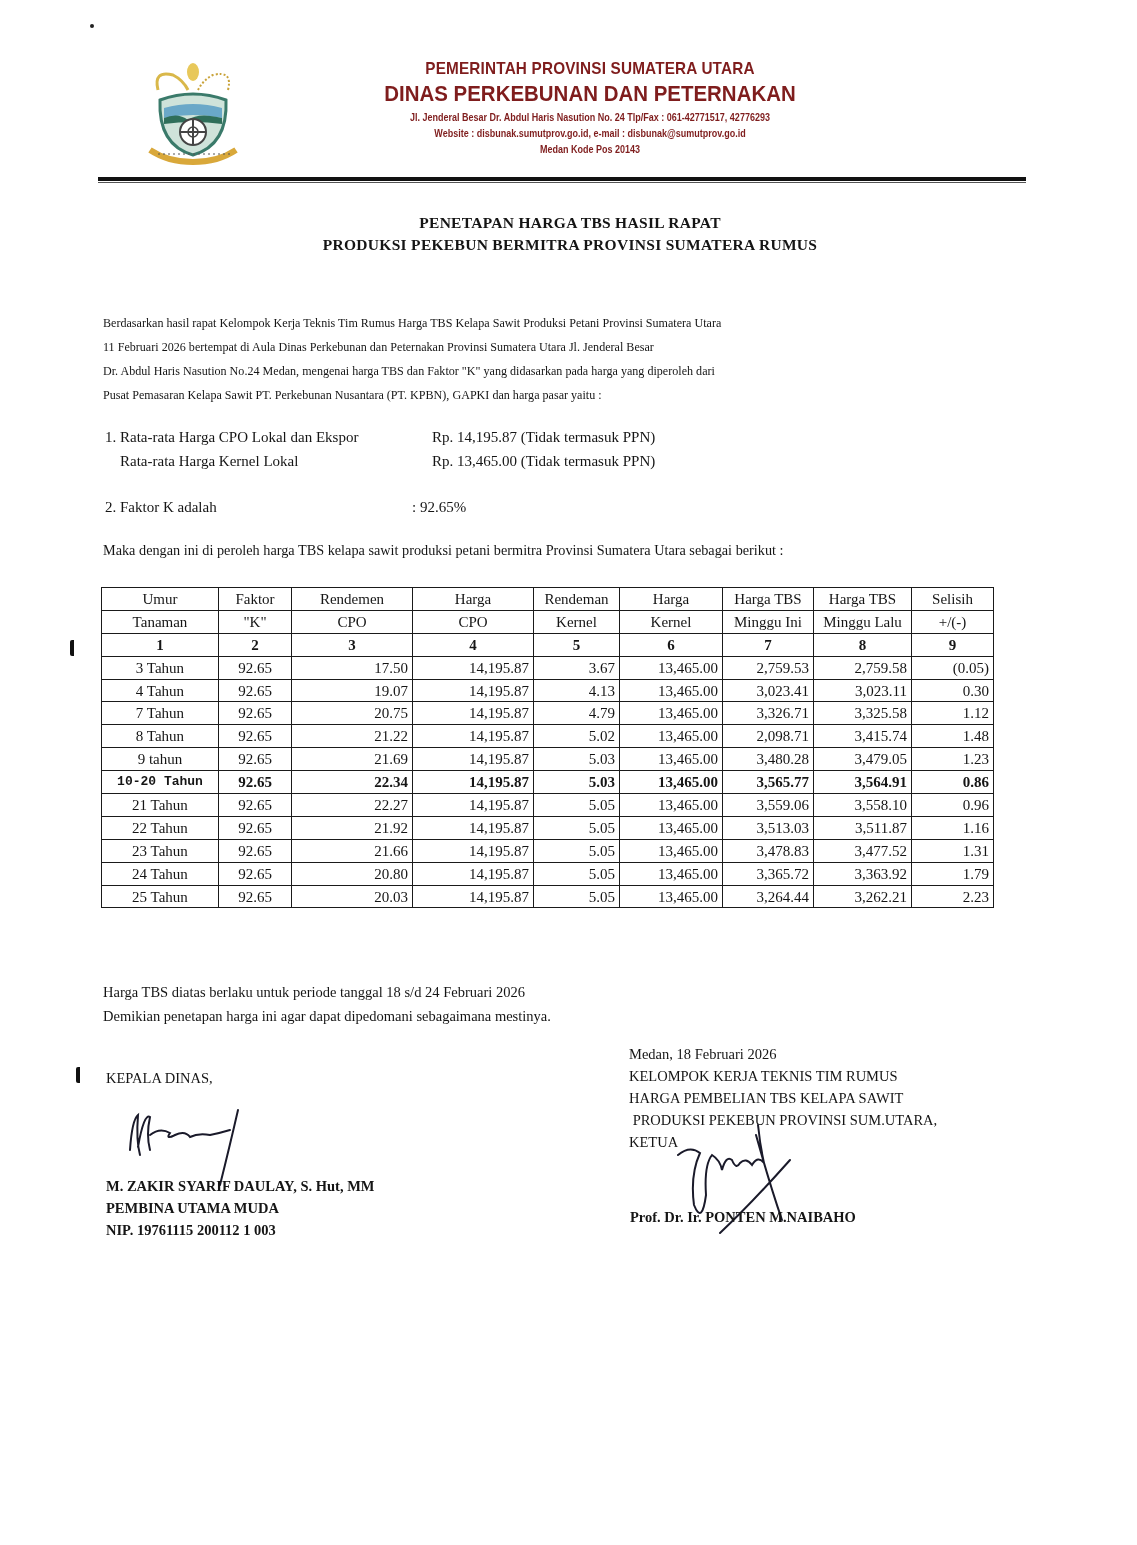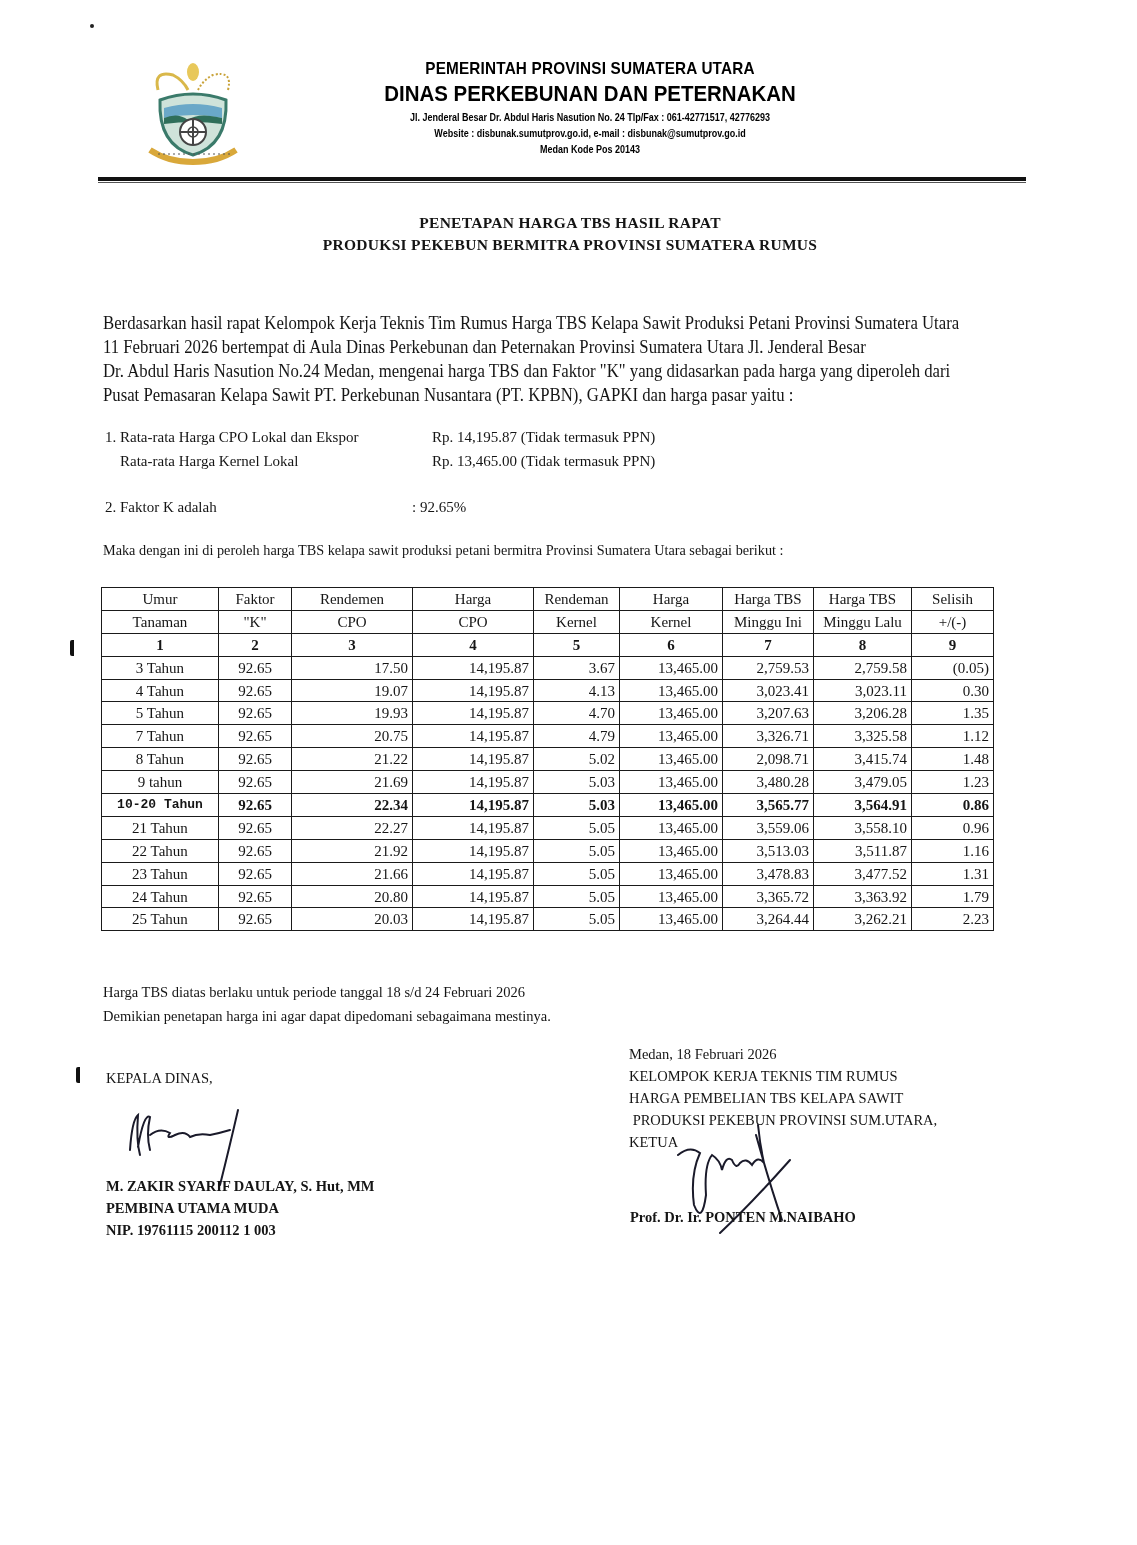--- a/index.html
+++ b/index.html
@@ -7,34 +7,34 @@
     body { position: relative; font-family: "Liberation Serif", "DejaVu Serif", serif; color: #151515; }
 
     .abs { position: absolute; }
 
     
     .scan-dot { left: 90px; top: 24px; width: 4px; height: 4px; background: #222; border-radius: 50%; }
     .punch-mark { width: 4px; height: 16px; background: #111; border-radius: 2px 0 0 2px; }
 
     
     .logo { left: 138px; top: 60px; width: 110px; height: 110px; }
-    .kop { left: 330px; top: 58px; width: 520px; text-align: center; font-family: "Liberation Sans", "DejaVu Sans", sans-serif; color: #000000; }
+    .kop { left: 330px; top: 58px; width: 520px; text-align: center; font-family: "Liberation Sans", "DejaVu Sans", sans-serif; color: #7f1d1d; }
     .kop .l1 { font-size: 17px; font-weight: bold; letter-spacing: 0.2px; line-height: 22px; transform: scaleX(0.9); }
     .kop .l2 { font-size: 22px; font-weight: bold; line-height: 28px; transform: scaleX(0.93); }
     .kop .l3 { font-size: 10px; font-weight: bold; line-height: 16px; transform: scaleX(0.9); margin-top: 2px; }
     .kop .l4 { font-size: 10px; font-weight: bold; line-height: 15px; transform: scaleX(0.9); }
     .kop .l5 { font-size: 10px; font-weight: bold; line-height: 18px; transform: scaleX(0.9); }
     .kop-rule { left: 98px; top: 177px; width: 928px; height: 4px; background: #111; }
     .kop-rule2 { left: 98px; top: 182px; width: 928px; height: 1px; background: #555; }
 
     
     .title { left: 150px; top: 212px; width: 840px; text-align: center; font-weight: bold; font-size: 15.5px; line-height: 22px; letter-spacing: 0.3px; }
 
     
-    .para { left: 103px; top: 311px; width: 900px; font-size: 18px; line-height: 24px; }
+    .para { left: 103px; top: 311px; width: 900px; font-size: 13px; line-height: 24px; }
     .para div { white-space: nowrap; transform-origin: left; transform: scaleX(0.93); }
 
     .info { font-size: 15px; white-space: nowrap; }
     .info .lbl { position: absolute; }
     .info .val { position: absolute; }
 
     .lead { left: 103px; top: 542px; font-size: 15px; white-space: nowrap; transform-origin: left; transform: scaleX(0.95); }
 
     
     .tbs-table { left: 101px; top: 587px; border-collapse: collapse; font-size: 15px; }
@@ -168,31 +168,20 @@
         <td class="c">92.65</td>
         <td class="r">19.07</td>
         <td class="r">14,195.87</td>
         <td class="r">4.13</td>
         <td class="r">13,465.00</td>
         <td class="r">3,023.41</td>
         <td class="r">3,023.11</td>
         <td class="r">0.30</td>
       </tr>
       <tr>
-        <td class="c age">5 Tahun</td>
-        <td class="c">92.65</td>
-        <td class="r">19.93</td>
-        <td class="r">14,195.87</td>
-        <td class="r">4.70</td>
-        <td class="r">13,465.00</td>
-        <td class="r">3,207.63</td>
-        <td class="r">3,206.28</td>
-        <td class="r">1.35</td>
-      </tr>
-      <tr>
         <td class="c age">7 Tahun</td>
         <td class="c">92.65</td>
         <td class="r">20.75</td>
         <td class="r">14,195.87</td>
         <td class="r">4.79</td>
         <td class="r">13,465.00</td>
         <td class="r">3,326.71</td>
         <td class="r">3,325.58</td>
         <td class="r">1.12</td>
       </tr>

